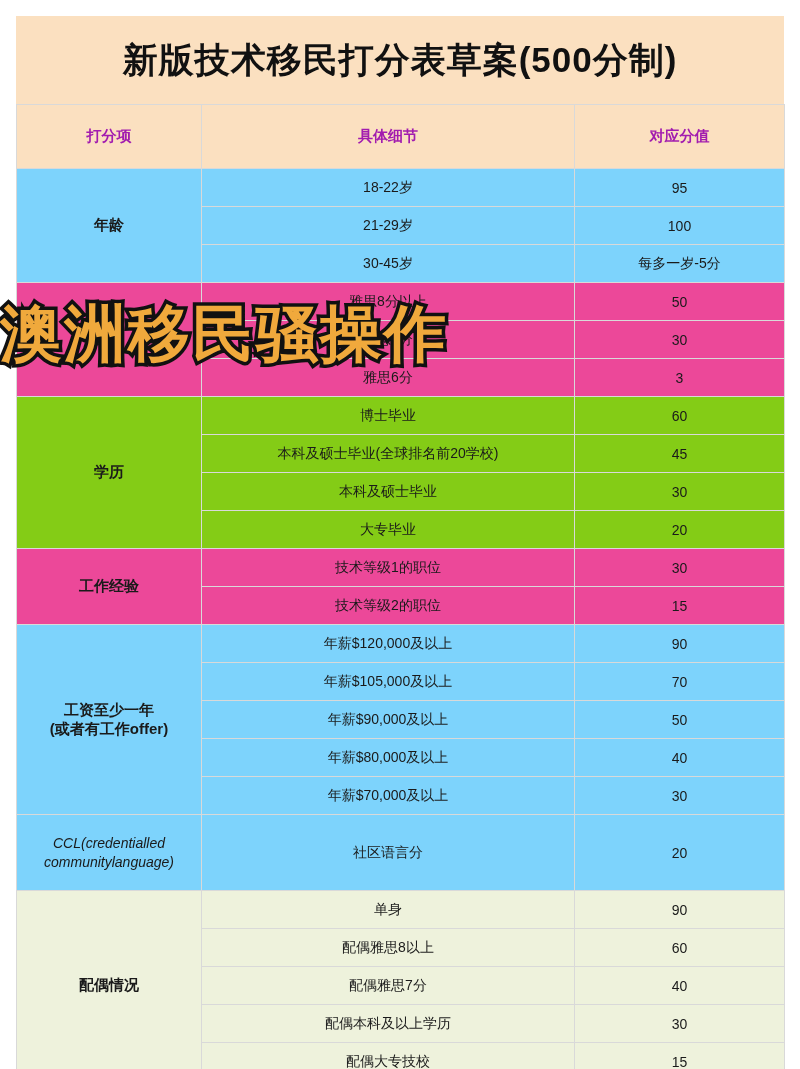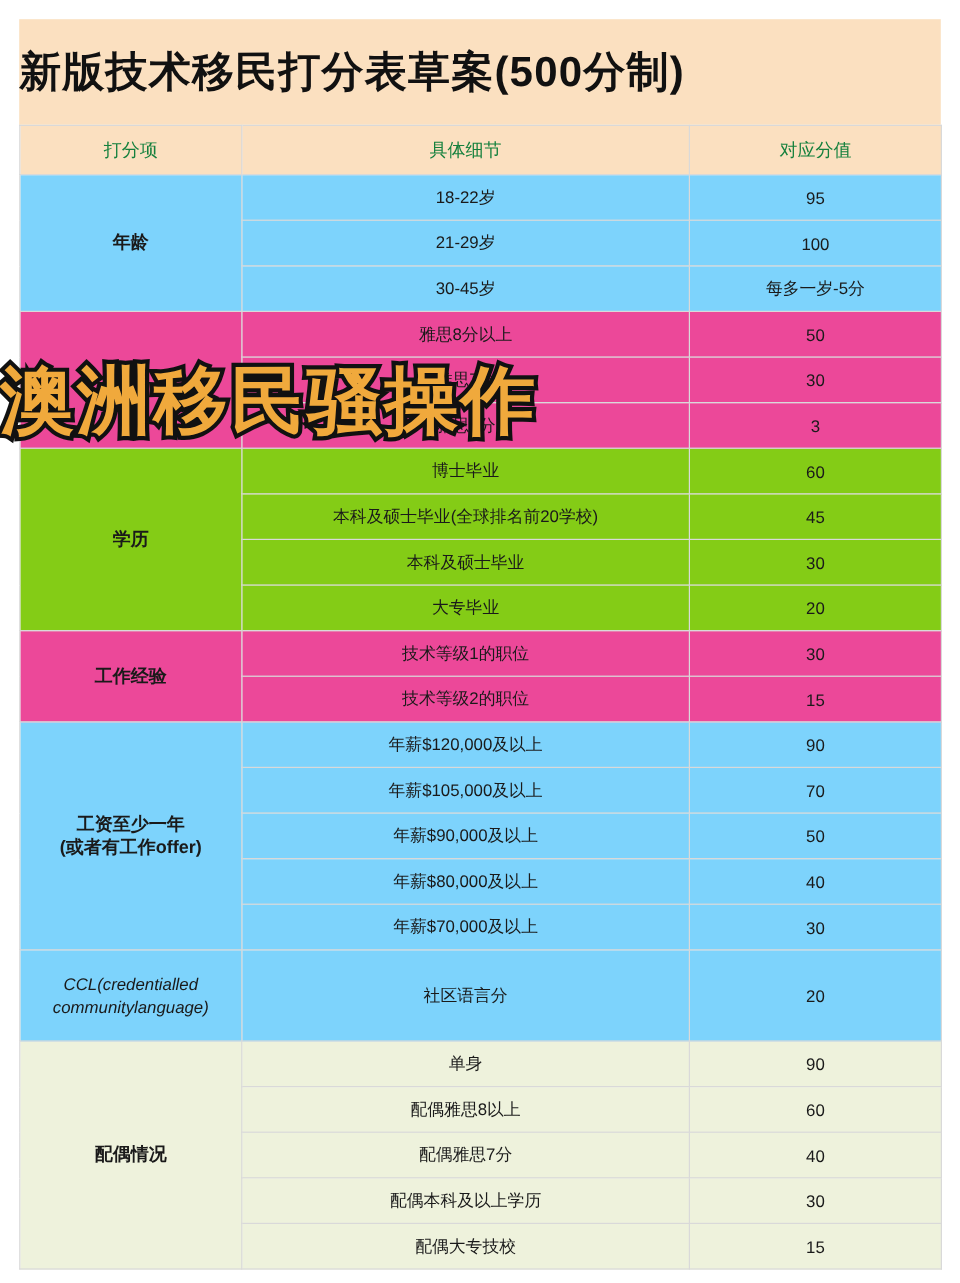--- a/index.html
+++ b/index.html
@@ -21,21 +21,21 @@
     background: #ffffff;
     box-sizing: border-box;
     padding: 16px 16px 0 16px;
   }
   
   .title-banner {
     background: #fbe0c0;
     height: 88px;
     display: flex;
     align-items: center;
-    justify-content: flex-start;
+    justify-content: center;
     box-sizing: border-box;
   }
   .title-text {
     font-size: 35px;
     font-weight: bold;
     color: #111111;
     letter-spacing: 1px;
     white-space: nowrap;
   }
   
@@ -52,24 +52,24 @@
     vertical-align: middle;
     padding: 6px 4px;
     box-sizing: border-box;
   }
   col.c1 { width: 185px; }
   col.c2 { width: 373px; }
   col.c3 { width: 210px; }
 
   thead th {
     background: #fbe0c0;
-    font-weight: normal;
+    font-weight: bold;
     font-size: 15px;
-    height: 41px;
-    color: #15803d;
+    height: 64px;
+    color: #a21caf;
   }
   tbody td {
     height: 38px;
   }
   .cat-cell {
     font-weight: bold;
     font-size: 15px;
     margin-top: 23px;
   }
   

